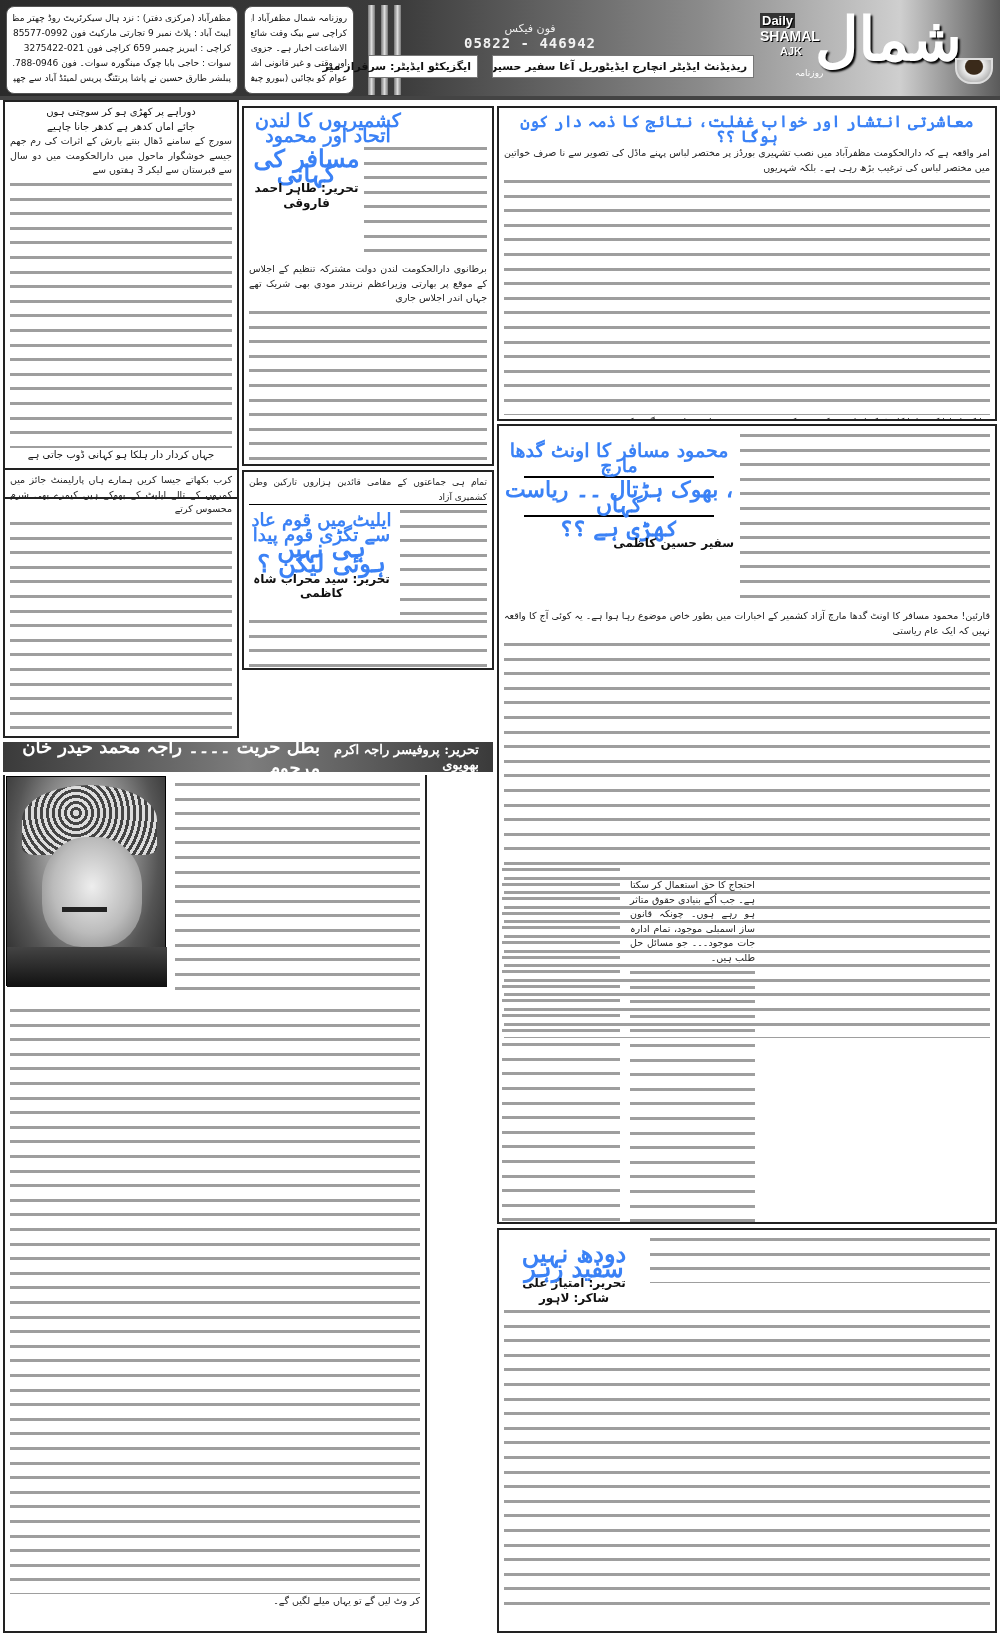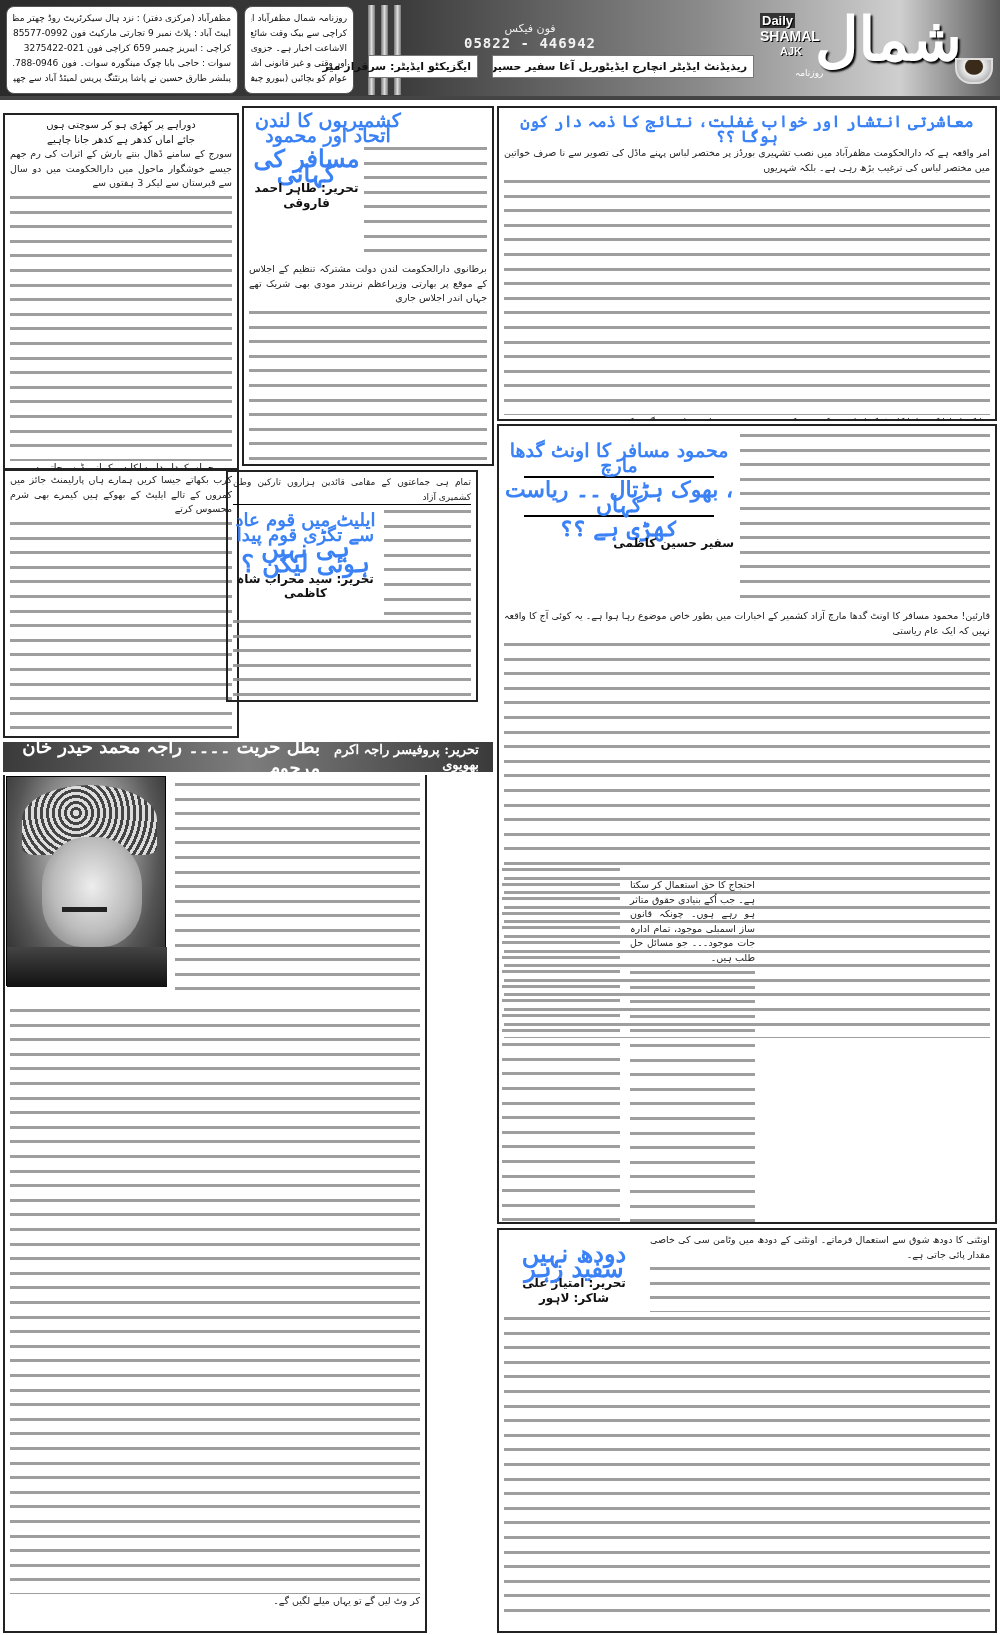--- a/index.html
+++ b/index.html
@@ -62,21 +62,21 @@
   <div class="abs" style="left:760px;top:10px;width:60px;">
     <div class="logo-en" style="font-size:13px;background:#333;display:inline-block;padding:0 2px;">Daily</div>
     <div class="logo-en" style="font-size:14px;">SHAMAL</div>
     <div class="logo-en" style="font-size:11px;padding-left:20px;">AJK</div>
   </div>
   <div class="abs logo-ur" style="left:815px;top:4px;">شمال</div>
   <div class="abs" style="left:795px;top:68px;color:#fff;font-size:9px;">روزنامہ</div>
   <div class="abs cup" style="left:955px;top:58px;"></div>
 </div>
 
-<div class="abs col rtl" style="left:3px;top:113px;width:236px;height:358px;">
+<div class="abs col rtl" style="left:3px;top:100px;width:236px;height:399px;">
   <div class="byline" style="font-weight:normal;font-size:10px;">دوراہے پر کھڑی ہو کر سوچتی ہوں</div>
   <div class="byline" style="font-weight:normal;font-size:10px;">جائے اماں کدھر ہے کدھر جانا چاہیے</div>
   <div class="body">سورج کے سامنے ڈھال بنتے بارش کے اثرات کی رم جھم جیسے خوشگوار ماحول میں دارالحکومت میں دو سال سے قبرستان سے لیکر 3 ہفتوں سے</div>
   <div style="height:270px;" class="filler"></div>
   <div class="byline" style="font-weight:normal;font-size:10px;">جہاں کردار دار ہلکا ہو کہانی ڈوب جاتی ہے</div>
 </div>
 <div class="abs col rtl" style="left:3px;top:468px;width:236px;height:270px;">
   <div class="body">کرب بکھاتے جیسا کریں ہمارے ہاں پارلیمنٹ جائز میں کمروں کے تالے ایلیٹ کے بھوکے ہیں کیمرے بھی شرم محسوس کرتے</div>
   <div style="height:220px;" class="filler"></div>
 </div>
@@ -87,21 +87,21 @@
     <div style="width:115px;">
       <div class="headline" style="font-size:24px;margin-top:10px;">مسافر کی کہانی</div>
       <div class="byline">تحریر: طاہر احمد فاروقی</div>
     </div>
     <div style="flex:1;height:120px;" class="filler"></div>
   </div>
   <div class="body">برطانوی دارالحکومت لندن دولت مشترکہ تنظیم کے اجلاس کے موقع پر بھارتی وزیراعظم نریندر مودی بھی شریک تھے جہاں اندر اجلاس جاری</div>
   <div style="height:180px;" class="filler"></div>
 </div>
 
-<div class="abs col rtl" style="left:226px;top:470px;width:252px;height:232px;">
+<div class="abs col rtl" style="left:242px;top:470px;width:252px;height:200px;">
   <div class="body" style="font-size:9px;border-bottom:1px solid #000;">تمام ہی جماعتوں کے مقامی قائدین ہزاروں تارکین وطن کشمیری آزاد</div>
   <div style="display:flex;flex-direction:row-reverse;gap:6px;">
     <div style="width:145px;">
       <div class="headline" style="font-size:18px;margin-top:8px;">ایلیٹ میں قوم عاد سے تگڑی قوم پیدا</div>
       <div class="headline" style="font-size:24px;">ہی نہیں ہوئی لیکن ؟</div>
       <div class="byline">تحریر: سید محراب شاہ کاظمی</div>
     </div>
     <div style="flex:1;height:110px;" class="filler"></div>
   </div>
   <div style="height:130px;" class="filler"></div>
@@ -156,18 +156,17 @@
   <div style="height:260px;" class="filler"></div>
 </div>
 
 <div class="abs col rtl" style="left:497px;top:1228px;width:500px;height:405px;">
   <div style="display:flex;flex-direction:row-reverse;gap:6px;">
     <div style="width:140px;">
       <div class="headline" style="font-size:24px;margin-top:14px;">دودھ نہیں سفید زہر</div>
       <div class="byline">تحریر: امتیاز علی شاکر: لاہور</div>
     </div>
     <div style="flex:1;">
-      <div class="body">اونٹنی کا دودھ شوق سے استعمال فرماتے۔ اونٹنی کے دودھ میں وٹامن سی کی خاصی مقدار پائی جاتی ہے۔</div>
       <div style="height:50px;" class="filler"></div>
     </div>
   </div>
   <div style="height:300px;" class="filler"></div>
 </div>
 
 </body></html>

